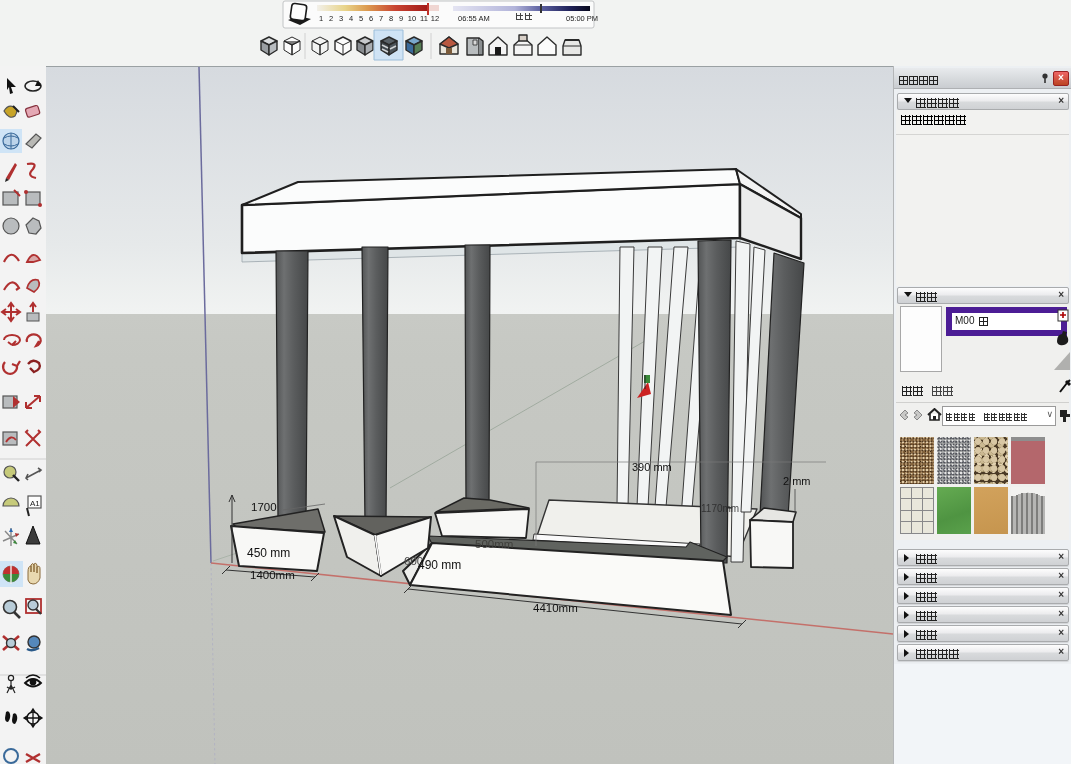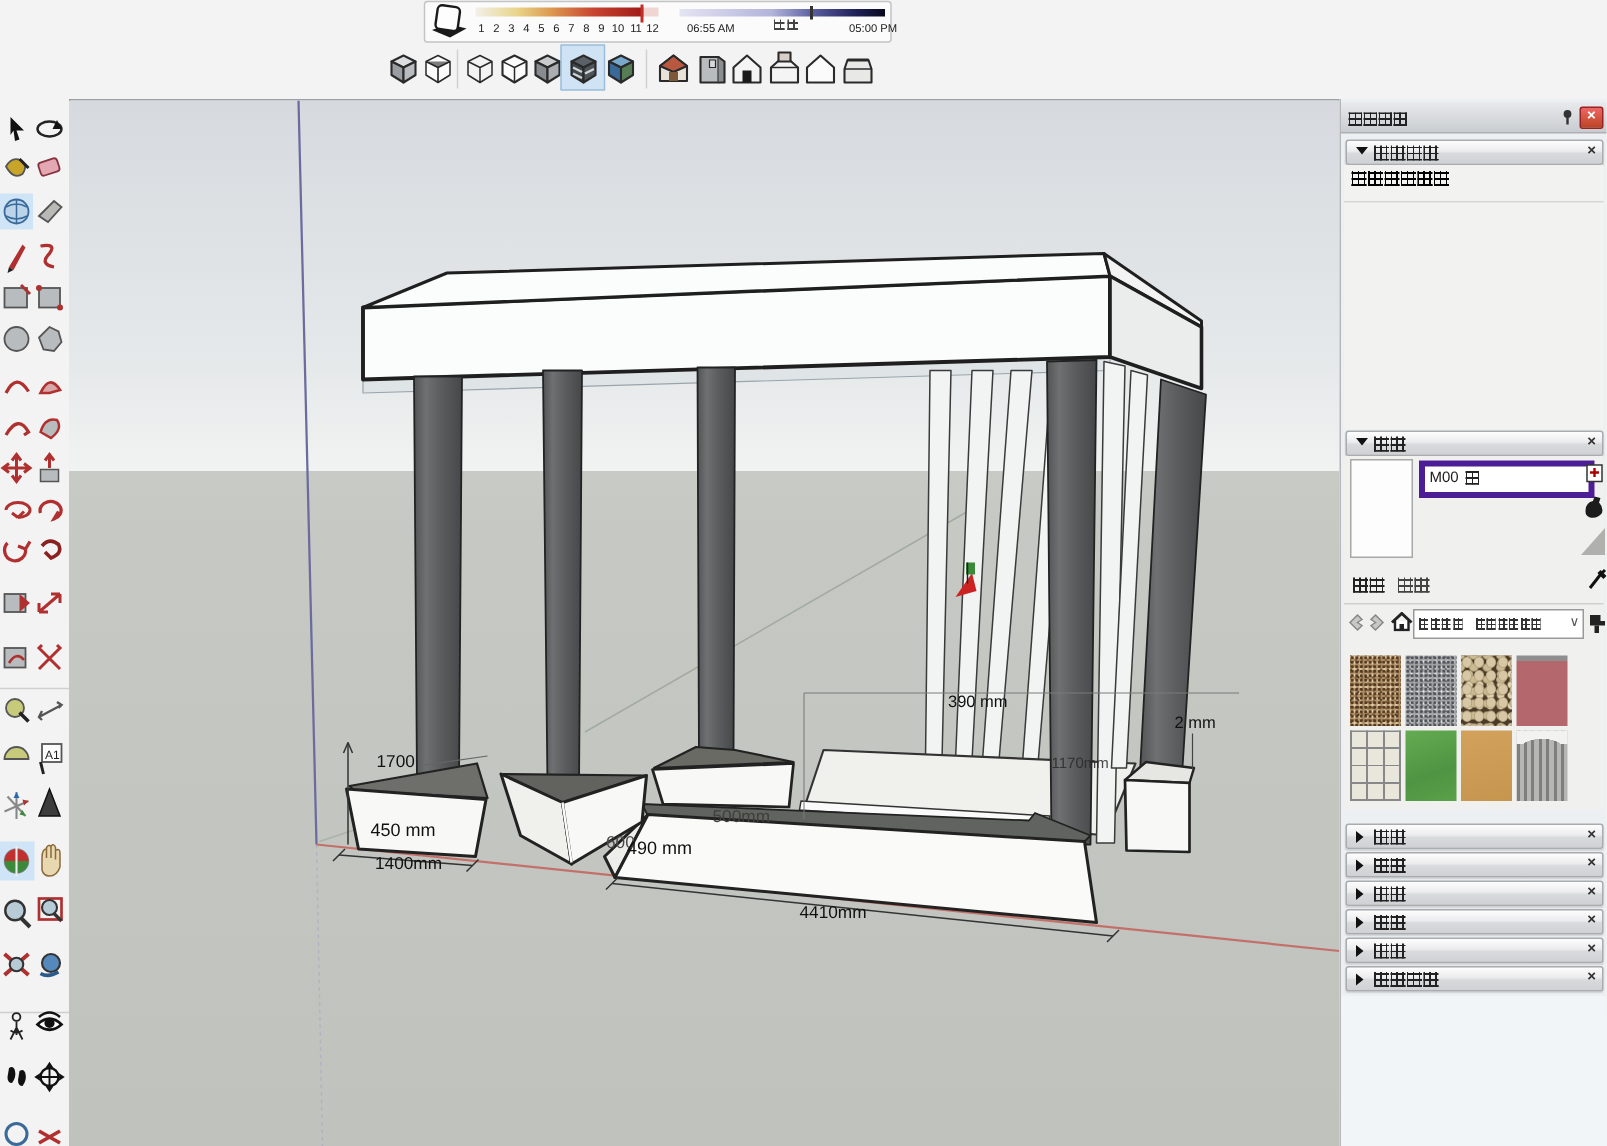--- a/index.html
+++ b/index.html
@@ -393,21 +393,21 @@
  <div style="position:absolute;left:0;top:24px;width:173px;border-top:1px solid #d5d5d3"></div>
 </div>
 
 <div class="hdr" style="top:221px">
       <span class="tri down"></span>
       <span class="lbl"><span class="c c10"></span><span class="c c10"></span></span>
       <span class="x">×</span>
     </div>
 <div style="position:absolute;left:2px;top:238px;width:173px;height:236px;background:#f0f0ee;"></div>
 <div style="position:absolute;left:6px;top:240px;width:40px;height:64px;background:#fdfdfd;border:1px solid #a8a8a8;"></div>
-<div style="position:absolute;left:52px;top:241px;width:106px;height:17px;background:#fff;border:4px solid #4c1d95;font-size:10px;line-height:16px;padding-left:3px;">M00 <span class="c c9" style="margin-left:2px"></span></div>
+<div style="position:absolute;left:52px;top:241px;width:106px;height:17px;background:#fff;border:6px solid #4c1d95;font-size:10px;line-height:16px;padding-left:3px;">M00 <span class="c c9" style="margin-left:2px"></span></div>
 <svg width="15" height="16" style="position:absolute;left:162px;top:241px">
       <rect x="2" y="3" width="10" height="11" fill="#fff" stroke="#333"></rect>
       <path d="M4 8 L10 8 M7 5 L7 11" stroke="#a00" stroke-width="1.6"></path>
     </svg>
 <svg width="16" height="18" style="position:absolute;left:161px;top:263px">
       <path d="M2 12 Q2 6 7 5 L8 2 L12 3 L11 6 Q14 9 13 13 Q10 17 5 16 Q2 15 2 12 Z" fill="#1c1c1c"></path>
     </svg>
 <div style="position:absolute;left:160px;top:286px;width:0;height:0;border-left:16px solid transparent;border-bottom:18px solid #b0b0ae;"></div>
 
 <span style="position:absolute;left:8px;top:318px"><span class="c c10"></span><span class="c c10"></span></span>

